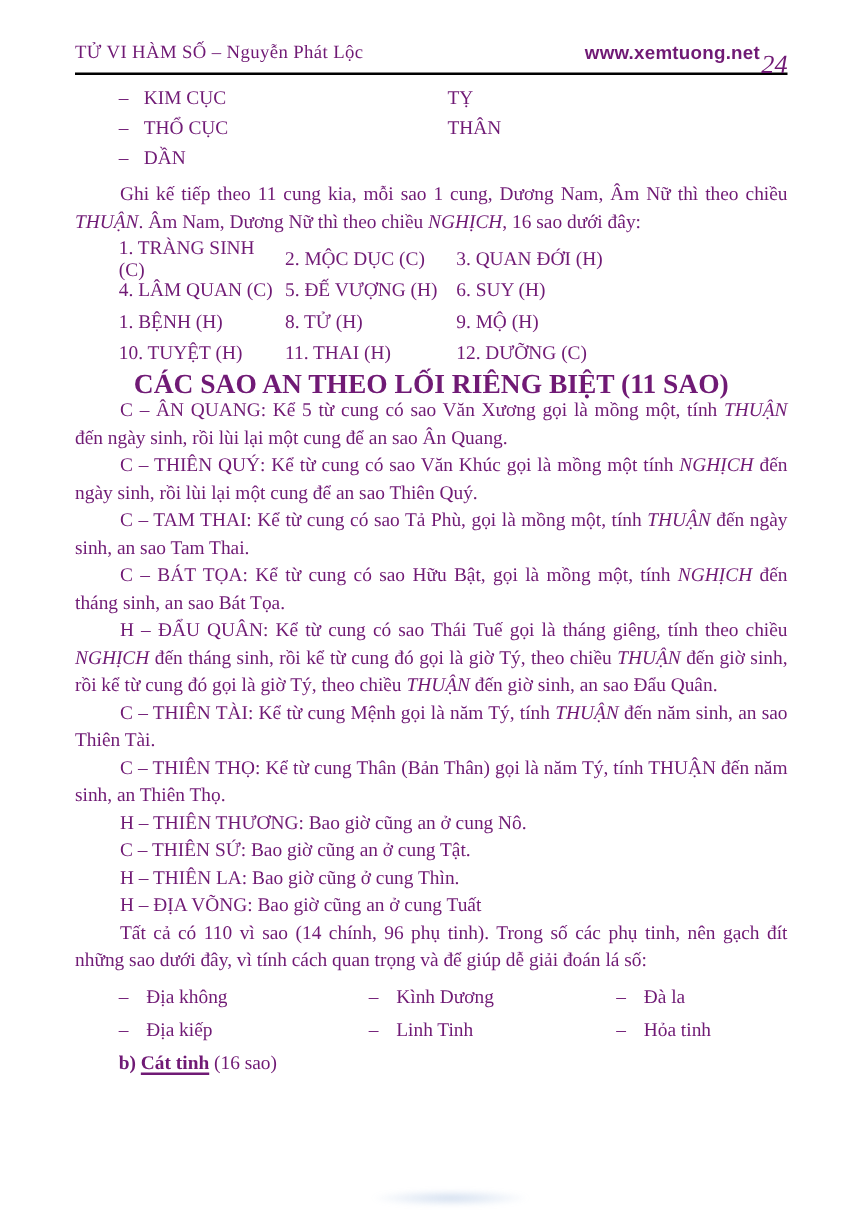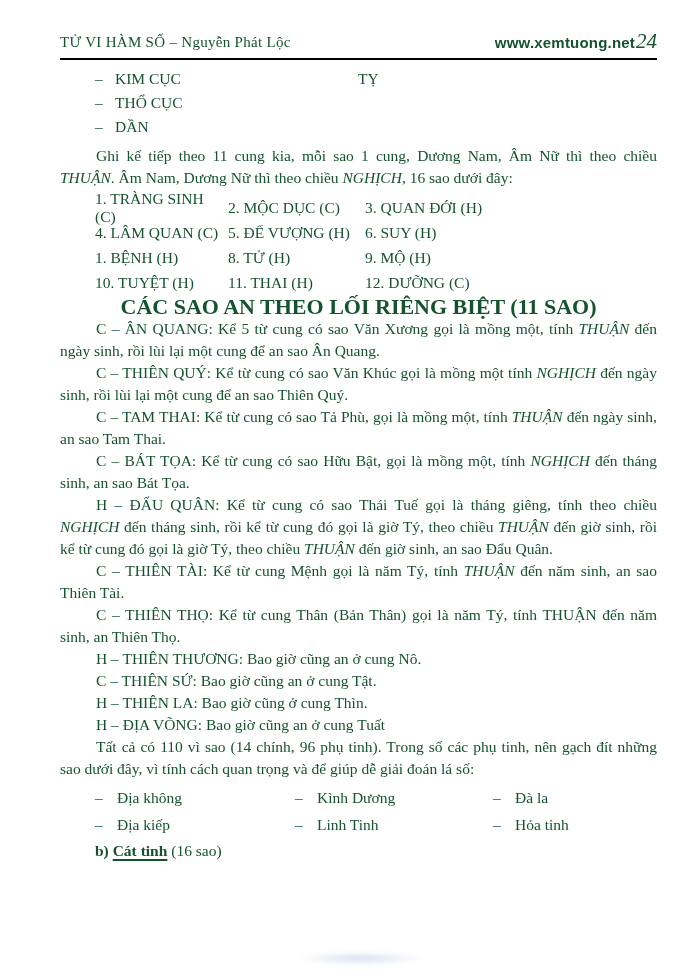--- a/index.html
+++ b/index.html
@@ -2,41 +2,41 @@
 <html lang="vi"><head>
 <meta charset="utf-8">
 <style>
   html, body { margin: 0; padding: 0; background: #ffffff; }
   .page {
     position: relative;
     width: 686px;
     height: 971px;
     box-sizing: border-box;
     background: #ffffff;
-    color: #14532d;
+    color: #701a75;
     font-family: "Liberation Serif", "DejaVu Serif", serif;
     font-size: 15.5px;
-    padding: 34px 29px 0 60px;
+    padding: 34px 56px 0 60px;
     overflow: hidden;
   }
 
   
   .header {
     display: flex;
     justify-content: space-between;
     align-items: flex-end;
     border-bottom: 2px solid #000;
     padding-bottom: 7px;
   }
   .header .book-title {
     font-size: 15px;
     letter-spacing: 0.3px;
     white-space: nowrap;
   }
-  .header .right { display: flex; }
+  .header .right { display: flex; align-items: flex-end; }
   .header .site {
     font-family: "Liberation Sans", "DejaVu Sans", sans-serif;
     font-weight: bold;
     font-size: 15px;
     letter-spacing: 0.2px;
   }
   .header .pagenum {
     font-size: 21px;
     font-style: italic;
     line-height: 14px;
@@ -138,20 +138,21 @@
 
   <div class="cuc-list">
     <div class="cuc-row">
       <span class="dash">–</span>
       <span>KIM CỤC</span>
       <span>TỴ</span>
     </div>
     <div class="cuc-row">
       <span class="dash">–</span>
       <span>THỔ CỤC</span>
+      <span>THÂN</span>
     </div>
     <div class="cuc-row">
       <span class="dash">–</span>
       <span>DẦN</span>
     </div>
   </div>
 
   <p class="intro"><span>Ghi kế tiếp theo 11 cung kia, mỗi sao 1 cung, Dương Nam, Âm Nữ thì theo chiều </span><em>THUẬN</em><span>. Âm Nam, Dương Nữ thì theo chiều </span><em>NGHỊCH</em><span>, 16 sao dưới đây:</span></p>
 
   <div class="star-grid">

